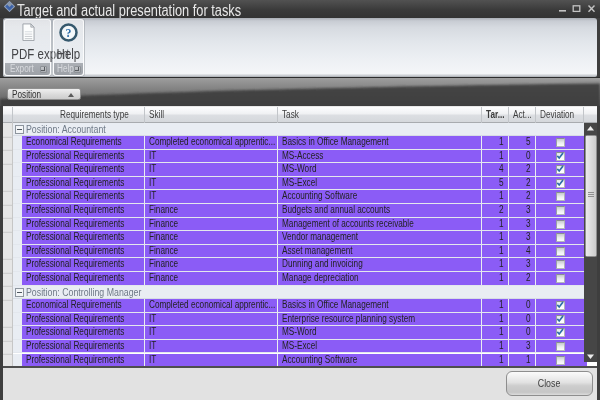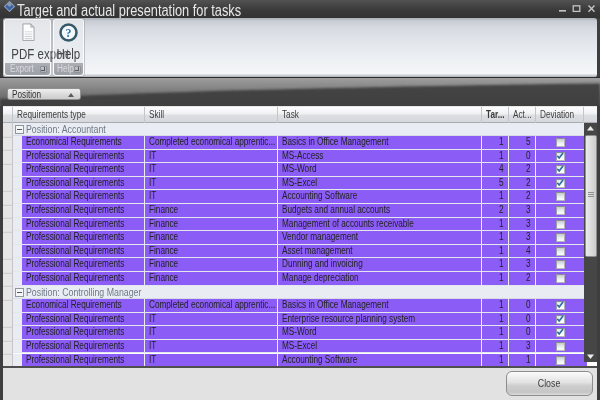--- a/index.html
+++ b/index.html
@@ -320,21 +320,21 @@
   <span class="ind"></span>
   <span class="c1"><i>Professional Requirements</i></span>
   <span class="c2"><i>IT</i></span>
   <span class="c3"><i>Accounting Software</i></span>
   <span class="c4"><i>1</i></span>
   <span class="c5"><i>1</i></span>
   <span class="c6"><span class="cb"></span></span>
 </div>
   <div class="ghead">
     <div class="hc" style="left:0;width:10px;"></div>
-    <div class="hc" style="left:10px;width:132px;"><i>Requirements type</i></div>
+    <div class="hc" style="left:10px;width:132px;text-align:right;"><i>Requirements type</i></div>
     <div class="hc" style="left:142px;width:133px;"><i>Skill</i></div>
     <div class="hc" style="left:275px;width:204px;"><i>Task</i></div>
     <div class="hc" style="left:479px;width:27px;font-weight:bold;"><i>Tar...</i></div>
     <div class="hc" style="left:506px;width:27px;"><i>Act...</i></div>
     <div class="hc" style="left:533px;width:48px;"><i>Deviation</i></div>
     <div class="hc" style="left:581px;width:13px;border-right:none"></div>
   </div>
 </div>
 
 <div class="vsb">

